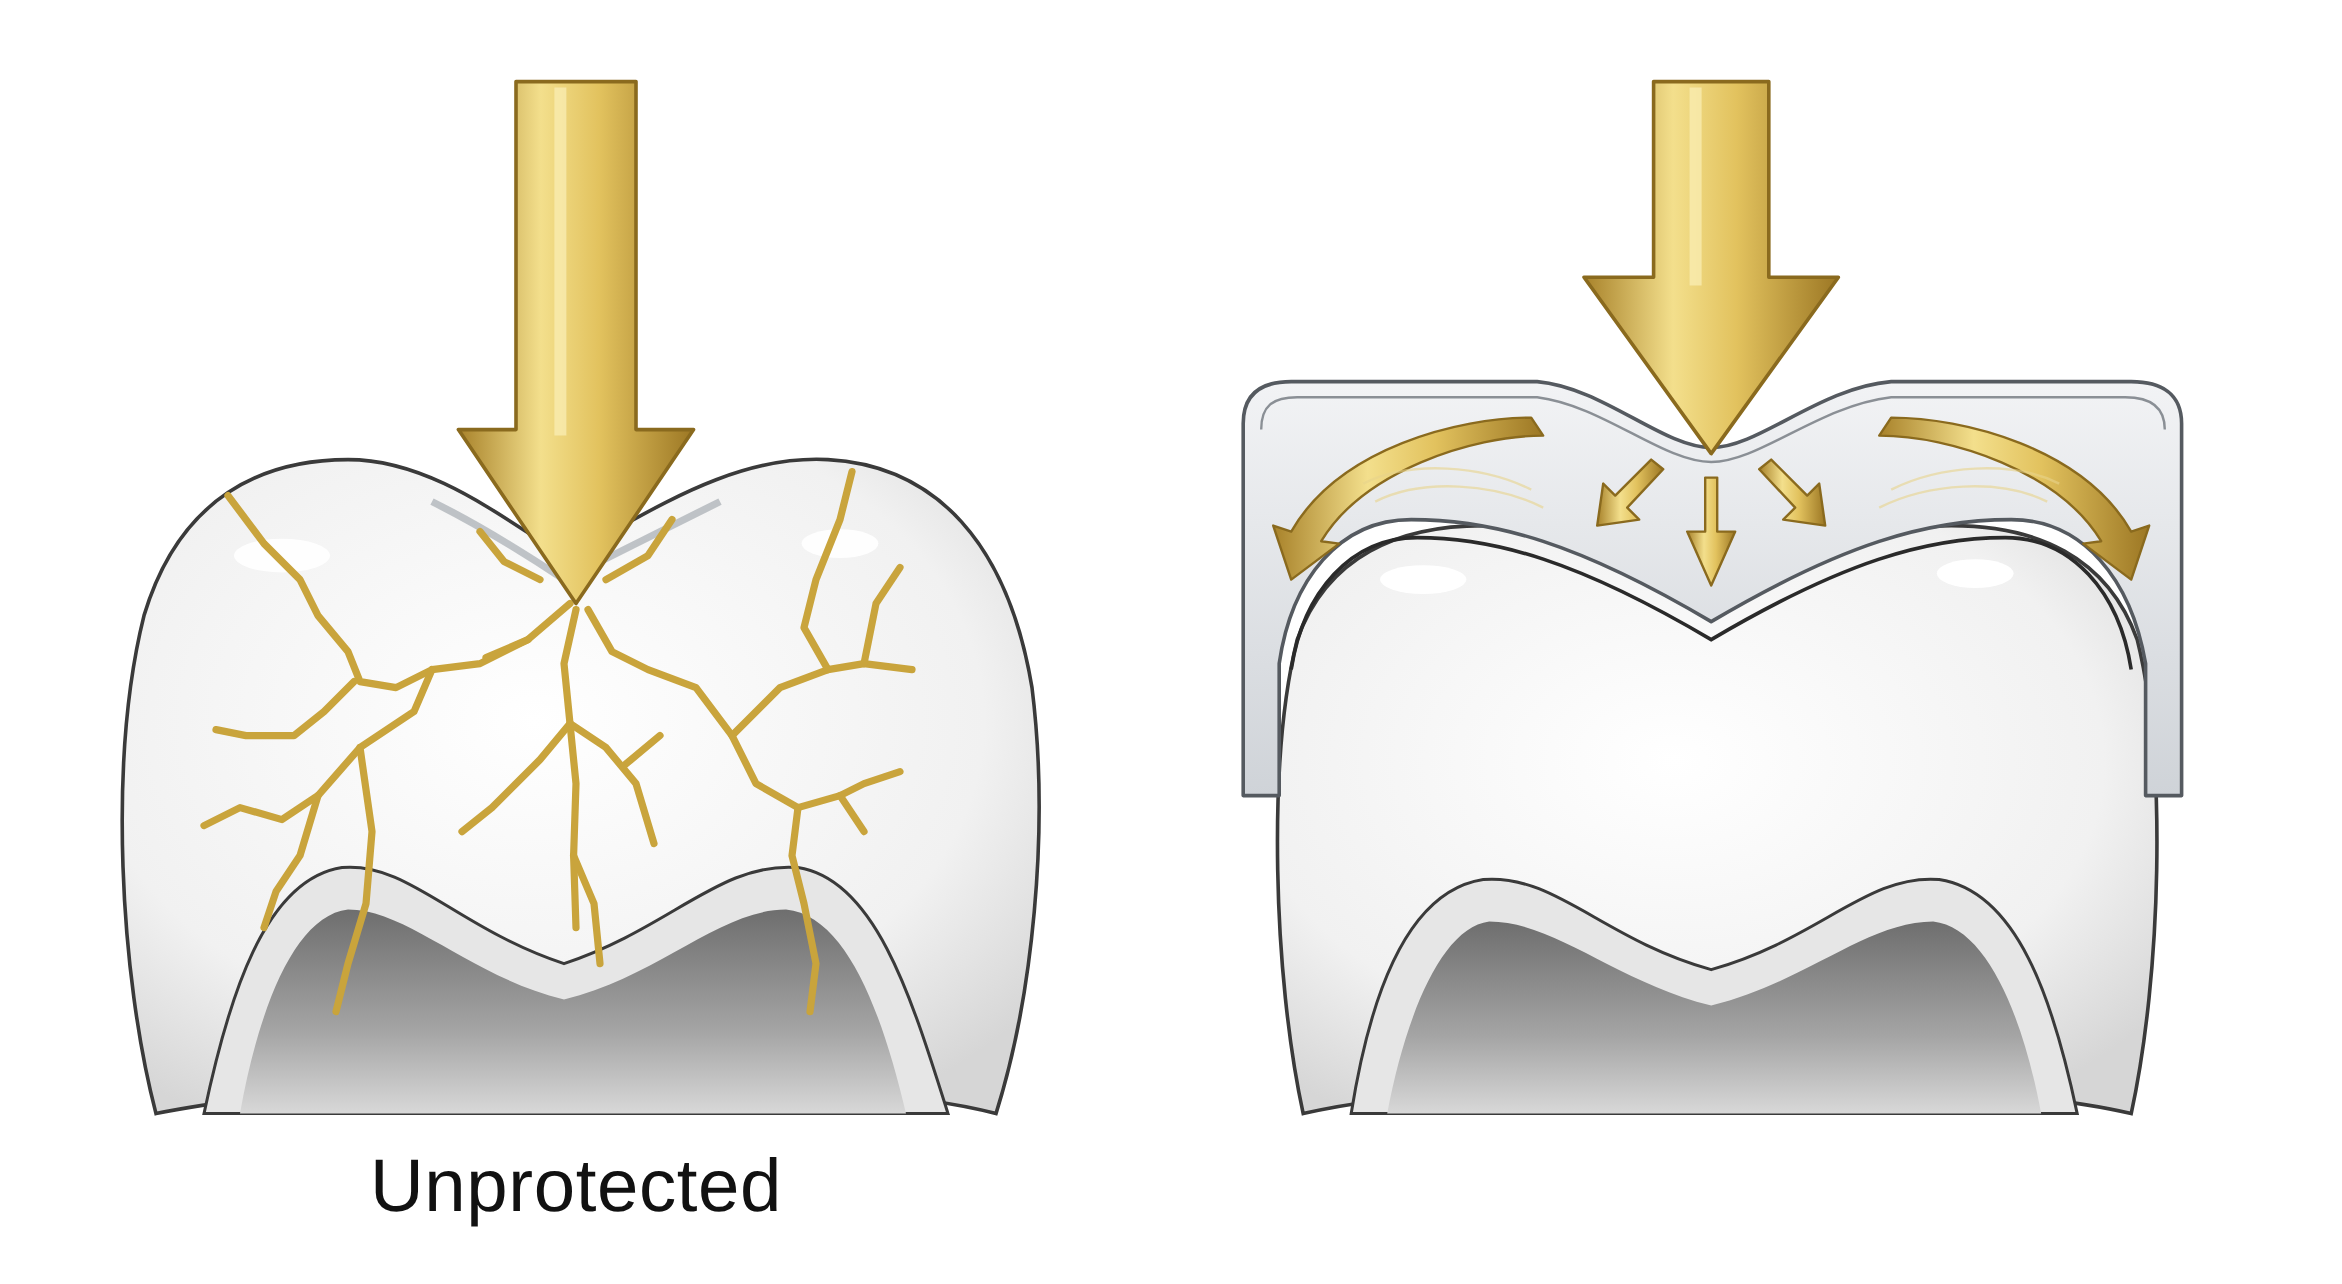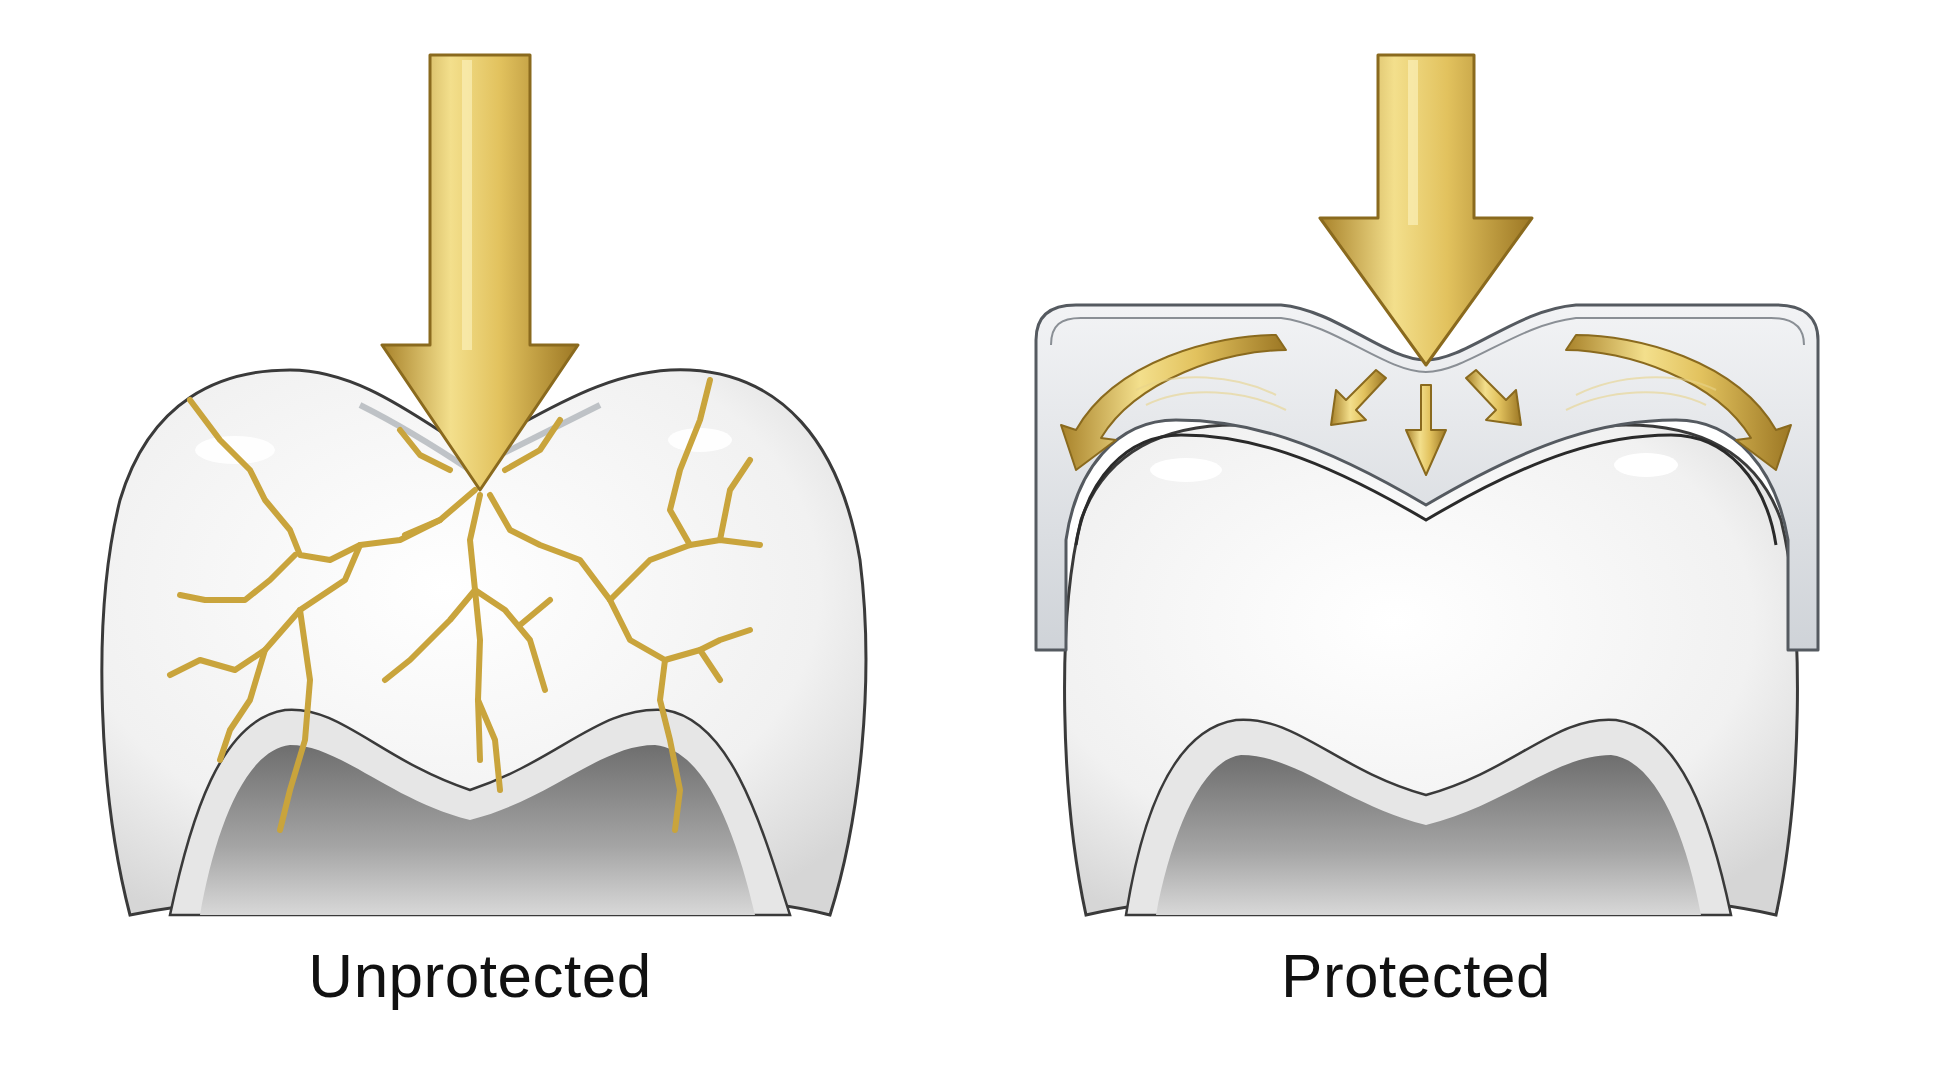--- a/index.html
+++ b/index.html
@@ -1,18 +1,18 @@
 <!DOCTYPE html>
 <html><head>
 <meta charset="utf-8">
 <style>
   html, body { margin: 0; padding: 0; background: #ffffff; }
   body { width: 1952px; height: 1070px; position: relative; overflow: hidden;
          font-family: "Liberation Sans", sans-serif; }
-  .panel { position: absolute; top: 0; height: 894px; }
+  .panel { position: absolute; top: 13px; height: 894px; }
   .panel-left { left: 0; width: 976px; }
   .panel-right { left: 976px; width: 976px; }
   svg.art { position: absolute; left: 0; top: 0; }
   .caption { position: absolute; top: 940px; width: 100%; text-align: center;
              font-size: 62px; color: #111111; letter-spacing: 0.5px; }
   .panel-left .caption { left: 0; width: 960px; }
   .panel-right .caption { left: 0; width: 880px; }
 </style>
 </head>
 <body>
@@ -139,14 +139,13 @@
       <path d="M170,405 C210,385 270,390 310,410"></path>
       <path d="M600,395 C640,375 700,370 740,390"></path>
       <path d="M590,410 C630,390 690,385 730,405"></path>
     </g>
 
     <g>
       <path d="M402,55 L498,55 L498,218 L556,218 L450,365 L344,218 L402,218 Z" fill="url(#gold)" stroke="#8a6a1e" stroke-width="3" stroke-linejoin="round"></path>
       <path d="M432,60 L442,60 L442,225 L432,225 Z" fill="#fbf0b8" opacity="0.7"></path>
     </g>
   </svg>
-  <div class="caption">Protected</div>
 </div>
 
 </body></html>

